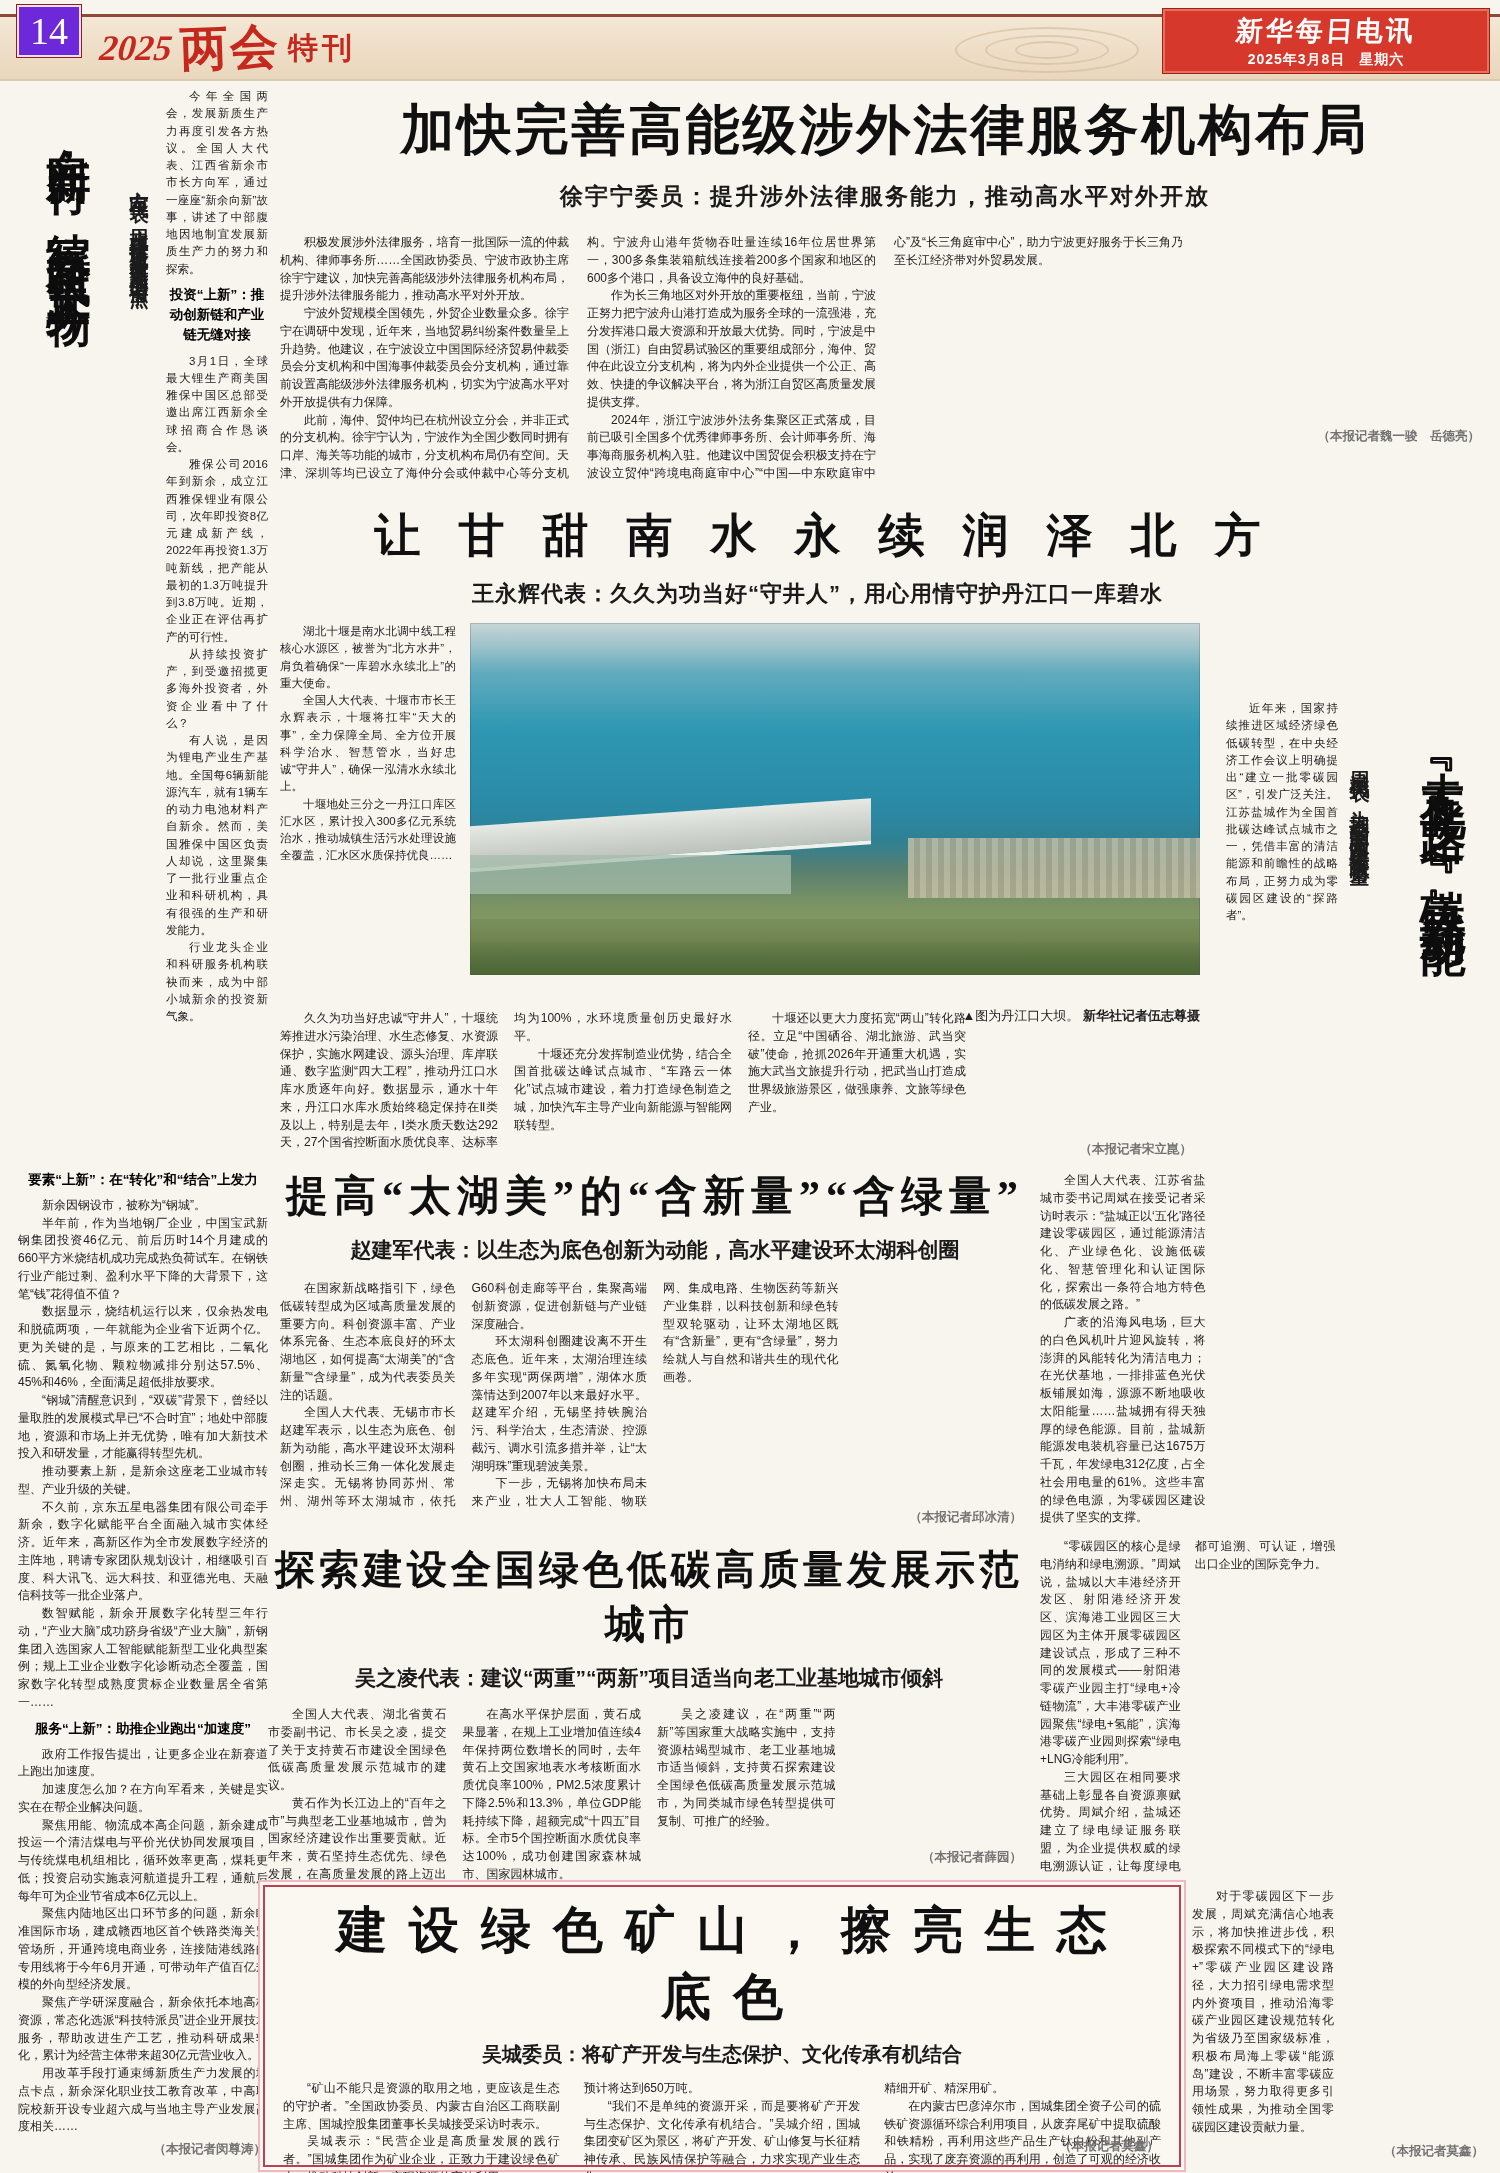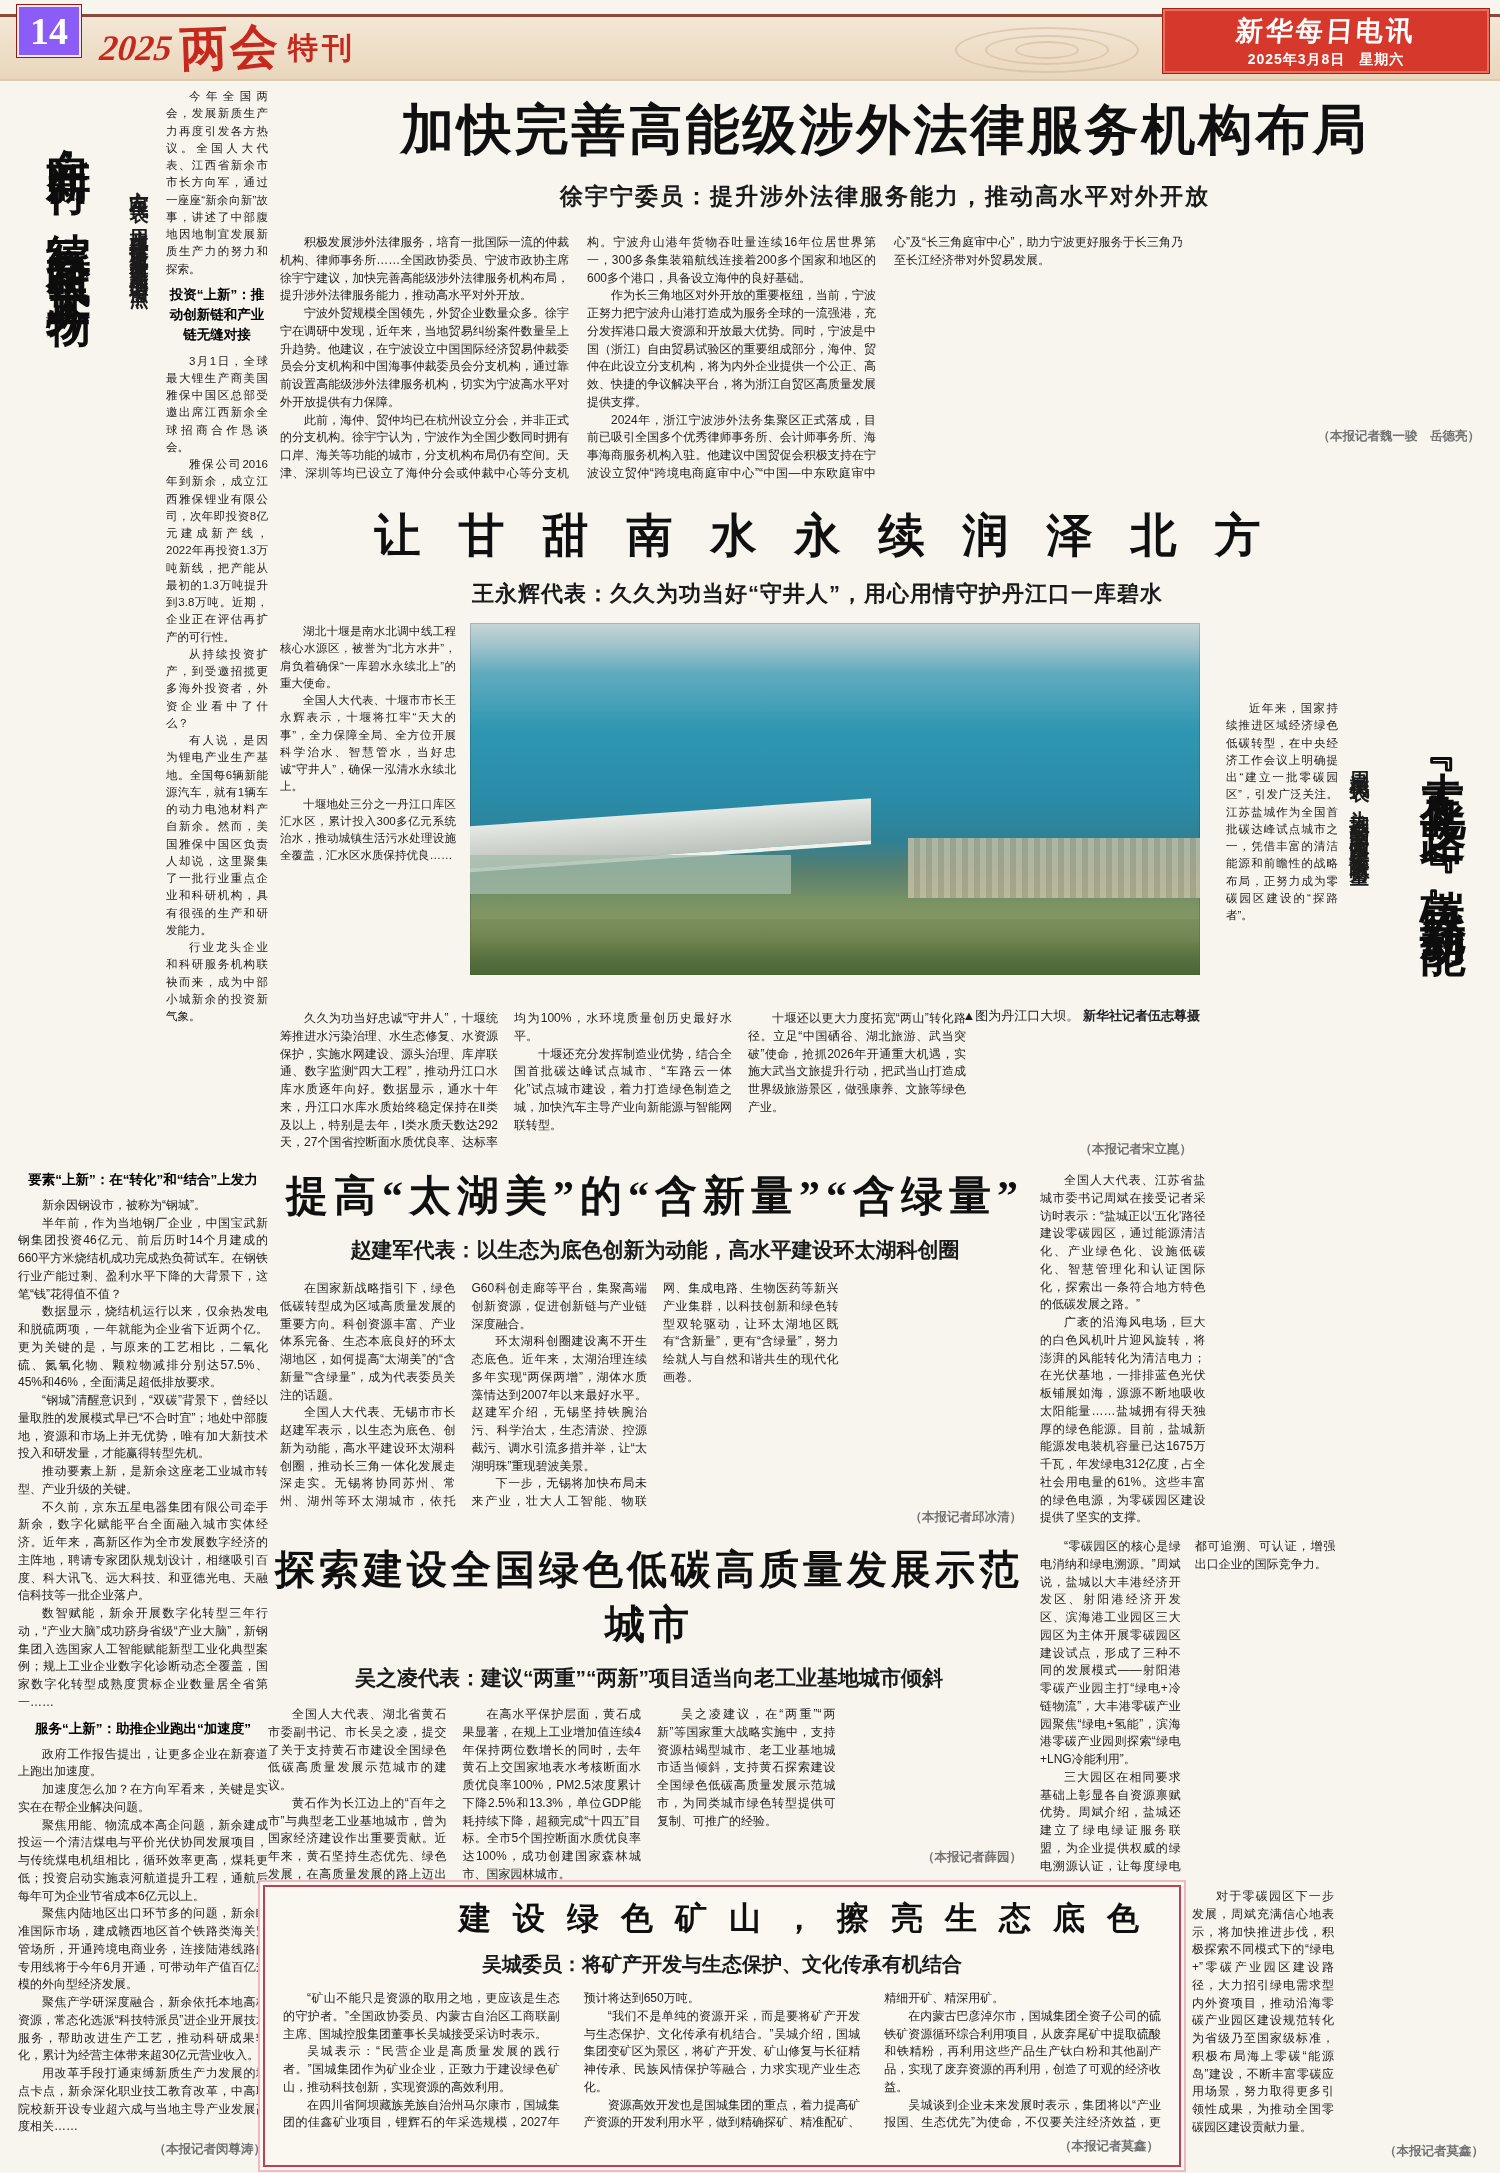--- a/index.html
+++ b/index.html
@@ -3,24 +3,24 @@
 <meta charset="utf-8">
 <style>
   html,body{margin:0;padding:0;background:#e8e4da;}
   .page{position:relative;width:1500px;height:2173px;background:#f8f5ee;overflow:hidden;
         font-family:"Liberation Sans",sans-serif;color:#1c1c1c;margin:0 auto;}
   
   .top-rule{position:absolute;left:0;top:14px;width:1500px;height:3px;background:#8d4a38;}
   .masthead{position:absolute;left:0;top:17px;width:1500px;height:62px;
             background:linear-gradient(180deg,#f3e7d5 0%,#eeddc6 60%,#e9d6bd 100%);
             border-bottom:2px solid #dcc9ae;}
-  .pageno{position:absolute;left:16px;top:4px;width:64px;height:52px;background:#8b5cf6;
+  .pageno{position:absolute;left:16px;top:4px;width:64px;height:52px;background:#6d28d9;
           border:1px solid #971c10;box-shadow:inset 0 0 0 2px rgba(255,255,255,.85);
           display:flex;align-items:center;justify-content:center;
-          color:#fff;font-family:"Liberation Serif",serif;font-size:38px;font-weight:700;}
+          color:#fff;font-family:"Liberation Serif",serif;font-size:38px;font-weight:400;}
   .edition{position:absolute;left:100px;top:2px;height:58px;display:flex;align-items:center;gap:8px;color:#c5281c;}
   .ed-year{font-size:36px;font-weight:900;font-style:italic;font-family:"Liberation Serif",serif;transform:skewX(-6deg);}
   .ed-main{font-size:48px;font-weight:900;font-family:"Liberation Serif",serif;transform:rotate(-2deg);letter-spacing:2px;}
   .ed-suffix{font-size:30px;font-weight:900;letter-spacing:4px;}
   .swirl{position:absolute;left:955px;top:6px;width:200px;height:50px;opacity:.55;}
   .swirl i{position:absolute;border:2px solid #cdb897;border-radius:50%;display:block;}
   .swirl i:nth-child(1){left:0;top:4px;width:180px;height:42px;}
   .swirl i:nth-child(2){left:30px;top:12px;width:120px;height:26px;}
   .swirl i:nth-child(3){left:60px;top:18px;width:60px;height:14px;}
   .mast-right{position:absolute;left:1162px;top:8px;width:326px;height:64px;background:#d6392b;
@@ -81,21 +81,21 @@
   
   .a5{position:absolute;left:268px;top:1542px;width:762px;height:332px;}
   .a5 .headline{font-size:40px;letter-spacing:4px;}
   .a5 .byline{font-size:21px;margin-top:12px;}
   .a5-body{margin-top:14px;height:208px;columns:4;column-gap:16px;}
   .a5-credit{position:absolute;right:8px;bottom:8px;}
   
   .a6{position:absolute;left:258px;top:1880px;width:924px;height:288px;
       border:2px solid #efb9c1;background:#fbf8f1;}
   .a6-inner{position:absolute;left:3px;top:3px;right:3px;bottom:3px;border:2px solid #bb4152;padding:10px 18px;}
-  .a6 .headline{font-size:32px;letter-spacing:22px;padding-left:22px;text-align:right;}
+  .a6 .headline{font-size:50px;letter-spacing:22px;padding-left:22px;}
   .a6 .byline{font-size:20px;margin-top:10px;}
   .a6-body{margin-top:12px;height:152px;columns:3;column-gap:24px;}
   .a6-credit{position:absolute;right:20px;bottom:10px;}
   
   .a7-col0{position:absolute;left:1226px;top:700px;width:112px;height:362px;overflow:hidden;font-size:11.5px;line-height:1.5;}
   .a7-vbyline{position:absolute;left:1342px;top:755px;height:660px;width:36px;font-size:20px;font-weight:700;letter-spacing:4px;line-height:36px;}
   .a7-vtitle{position:absolute;left:1396px;top:735px;height:805px;width:94px;
              font-family:"Liberation Serif",serif;font-size:46px;font-weight:900;letter-spacing:8px;line-height:94px;color:#0d0d0d;}
   .a7-b1{position:absolute;left:1040px;top:1172px;width:345px;height:358px;columns:2;column-gap:14px;}
   .a7-b2{position:absolute;left:1040px;top:1538px;width:450px;height:338px;columns:3;column-gap:14px;}

